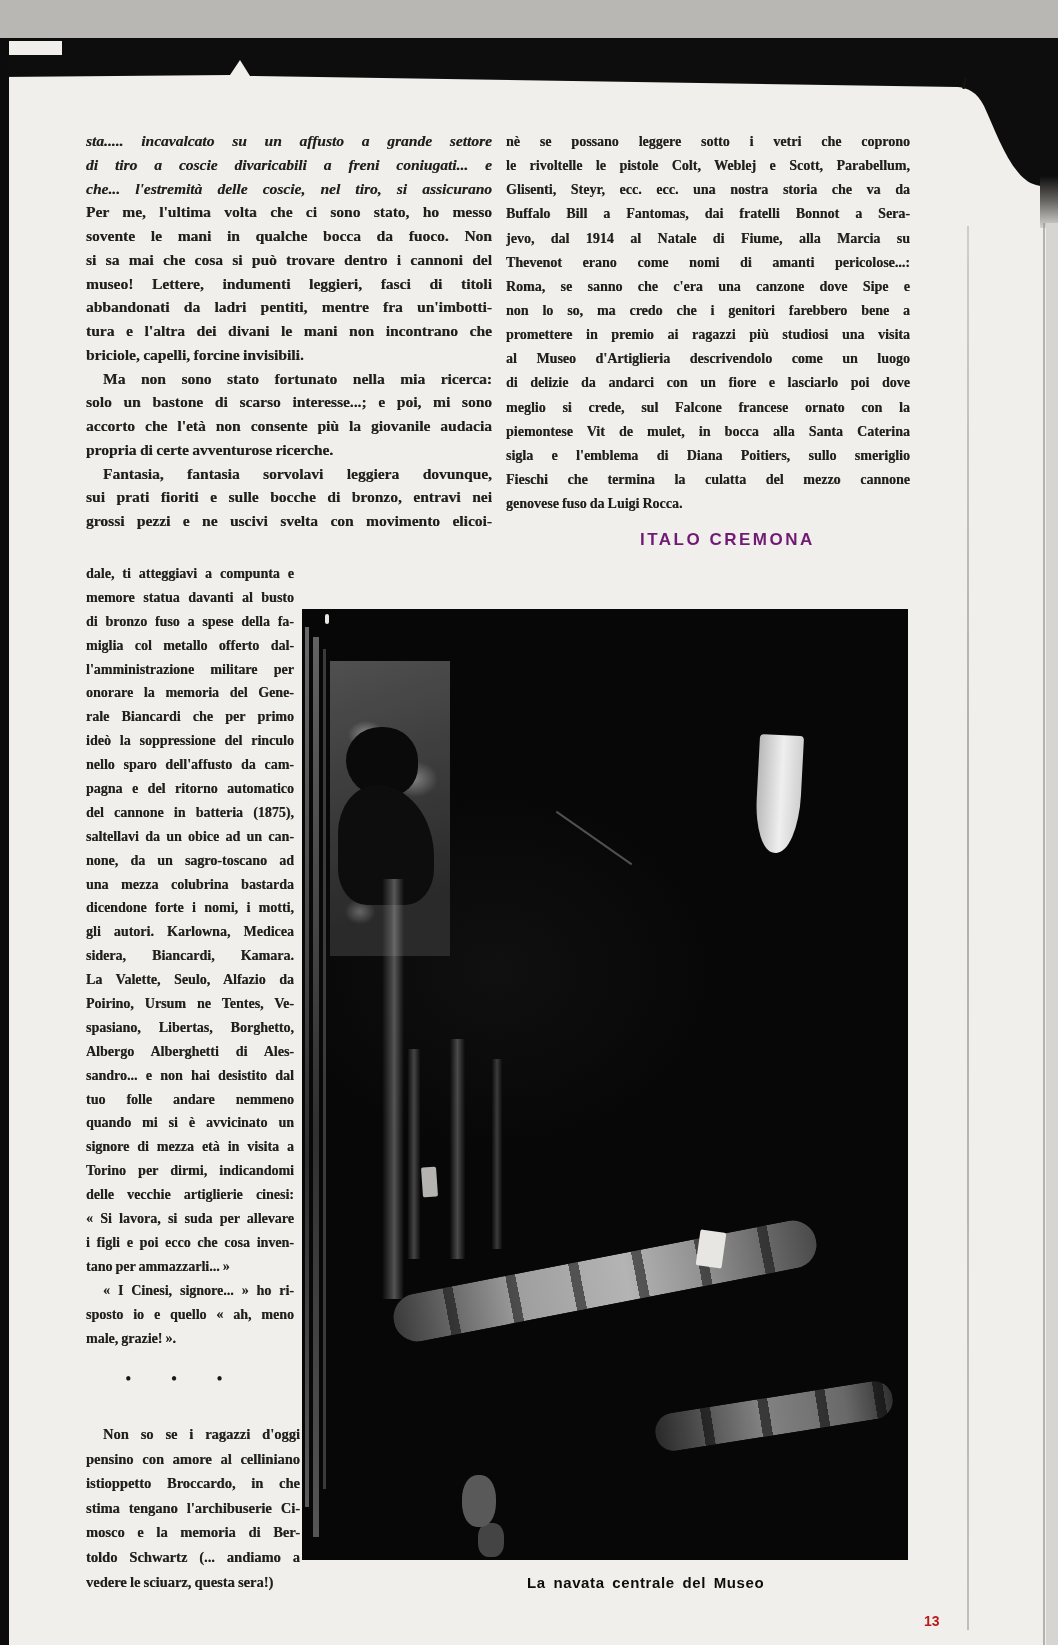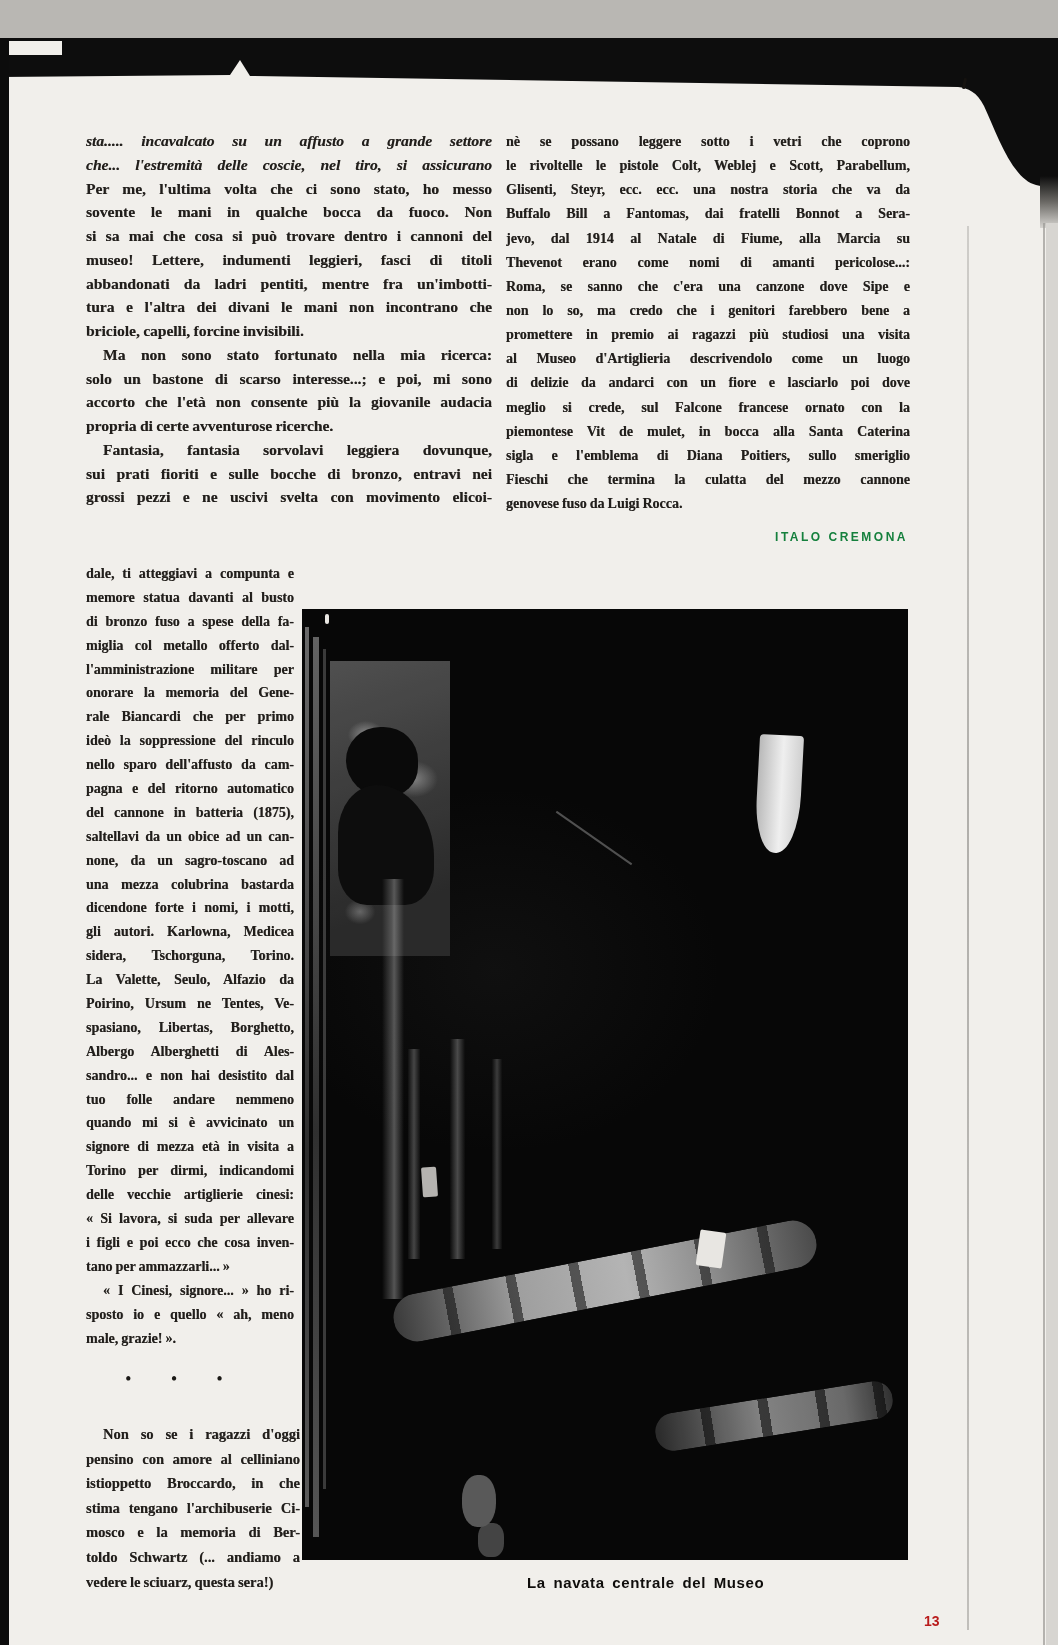--- a/index.html
+++ b/index.html
@@ -25,23 +25,23 @@
   .tline.nj{text-align-last:left;}
   .tline.ind{padding-left:17px;}
   .col-wide{left:86px;top:91px;width:406px;font-size:15.5px;}
   .col-wide .tline{height:23.75px;line-height:23.75px;}
   .col-right{left:506px;top:92px;width:404px;font-size:14px;}
   .col-right .tline{height:24.15px;line-height:24.15px;}
   .col-narrow{left:86px;top:524px;width:208px;font-size:14px;}
   .col-narrow .tline{height:23.9px;line-height:23.9px;}
   .col-final{left:86px;top:1384px;width:214px;font-size:14.5px;}
   .col-final .tline{height:24.6px;line-height:24.6px;}
-  .byline{position:absolute;left:640px;top:492px;width:268px;text-align:right;
-          font-family:"Liberation Sans",sans-serif;font-weight:bold;font-size:12px;
-          letter-spacing:2.5px;color:#15803d;}
+  .byline{position:absolute;left:640px;top:492px;width:268px;
+          font-family:"Liberation Sans",sans-serif;font-weight:bold;font-size:17px;
+          letter-spacing:2.5px;color:#701a75;}
   .separator{position:absolute;left:118px;top:1332px;width:130px;text-align:center;
              font-size:16px;font-weight:bold;letter-spacing:18px;color:#1b1916;}
   .caption{position:absolute;left:527px;top:1536px;font-family:"Liberation Sans",sans-serif;
            font-weight:bold;font-size:15px;color:#0f0d0b;letter-spacing:.6px;word-spacing:3px;
            filter:blur(0.5px);}
   .pagenum{position:absolute;left:924px;top:1575px;font-family:"Liberation Sans",sans-serif;
            font-weight:bold;font-size:14px;color:#b91c1c;filter:blur(0.3px);}
   
   .photo{position:absolute;left:302px;top:571px;width:606px;height:951px;background:#070707;overflow:hidden;}
   .ph{position:absolute;}
@@ -94,20 +94,21 @@
   <div class="left-strip"></div>
   <div class="right-dark"></div>
   <div class="right-strip"></div>
   <div class="right-line"></div>
   <div class="curl-line"></div>
   <div class="bottom-strip"></div>
   <div class="corner-tick"></div>
 
   <div class="tcol col-wide">
       <div class="tline it">sta..... incavalcato su un affusto a grande settore</div>
+      <div class="tline it">di tiro a coscie divaricabili a freni coniugati... e</div>
       <div class="tline it">che... l'estremità delle coscie, nel tiro, si assicurano</div>
       <div class="tline">Per me, l'ultima volta che ci sono stato, ho messo</div>
       <div class="tline">sovente le mani in qualche bocca da fuoco. Non</div>
       <div class="tline">si sa mai che cosa si può trovare dentro i cannoni del</div>
       <div class="tline">museo! Lettere, indumenti leggieri, fasci di titoli</div>
       <div class="tline">abbandonati da ladri pentiti, mentre fra un'imbotti-</div>
       <div class="tline">tura e l'altra dei divani le mani non incontrano che</div>
       <div class="tline nj">briciole, capelli, forcine invisibili.</div>
       <div class="tline ind">Ma non sono stato fortunato nella mia ricerca:</div>
       <div class="tline">solo un bastone di scarso interesse...; e poi, mi sono</div>
@@ -145,21 +146,21 @@
       <div class="tline">rale Biancardi che per primo</div>
       <div class="tline">ideò la soppressione del rinculo</div>
       <div class="tline">nello sparo dell'affusto da cam-</div>
       <div class="tline">pagna e del ritorno automatico</div>
       <div class="tline">del cannone in batteria (1875),</div>
       <div class="tline">saltellavi da un obice ad un can-</div>
       <div class="tline">none, da un sagro-toscano ad</div>
       <div class="tline">una mezza colubrina bastarda</div>
       <div class="tline">dicendone forte i nomi, i motti,</div>
       <div class="tline">gli autori. Karlowna, Medicea</div>
-      <div class="tline">sidera, Tschorguna, Torino.</div>
+      <div class="tline">sidera, Biancardi, Kamara.</div>
       <div class="tline">La Valette, Seulo, Alfazio da</div>
       <div class="tline">Poirino, Ursum ne Tentes, Ve-</div>
       <div class="tline">spasiano, Libertas, Borghetto,</div>
       <div class="tline">Albergo Alberghetti di Ales-</div>
       <div class="tline">sandro... e non hai desistito dal</div>
       <div class="tline">tuo folle andare nemmeno</div>
       <div class="tline">quando mi si è avvicinato un</div>
       <div class="tline">signore di mezza età in visita a</div>
       <div class="tline">Torino per dirmi, indicandomi</div>
       <div class="tline">delle vecchie artiglierie cinesi:</div>

